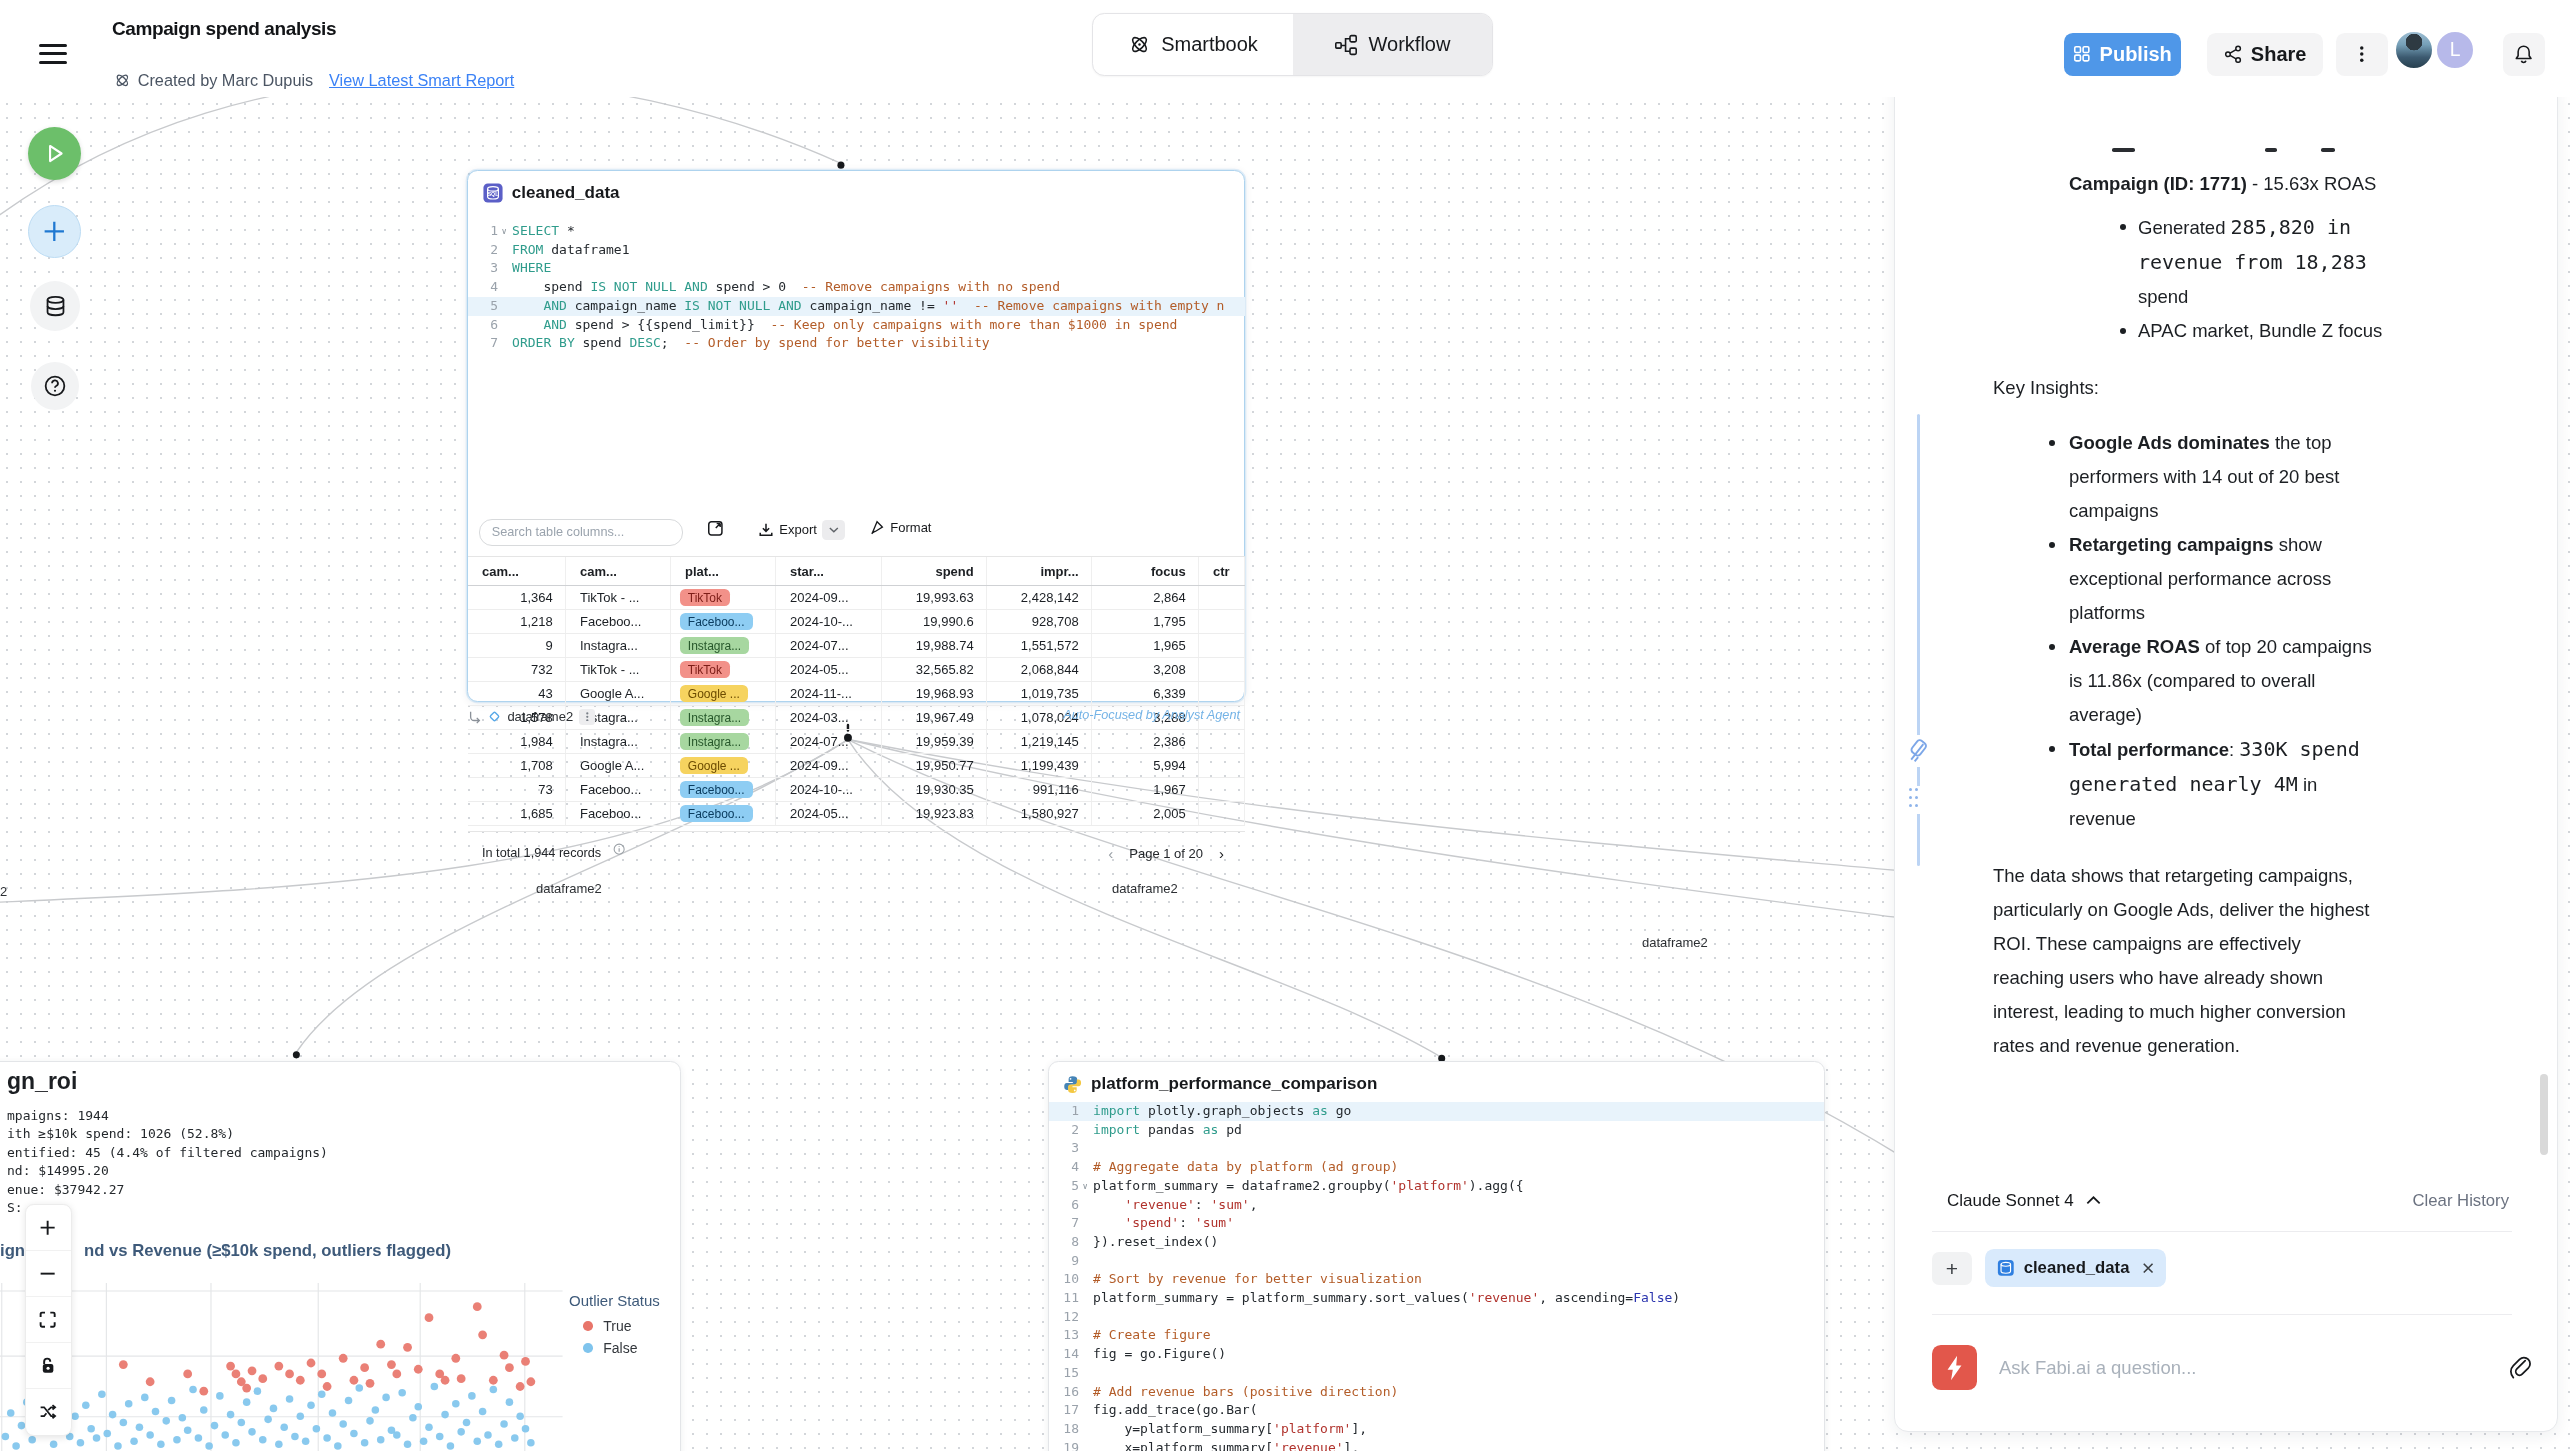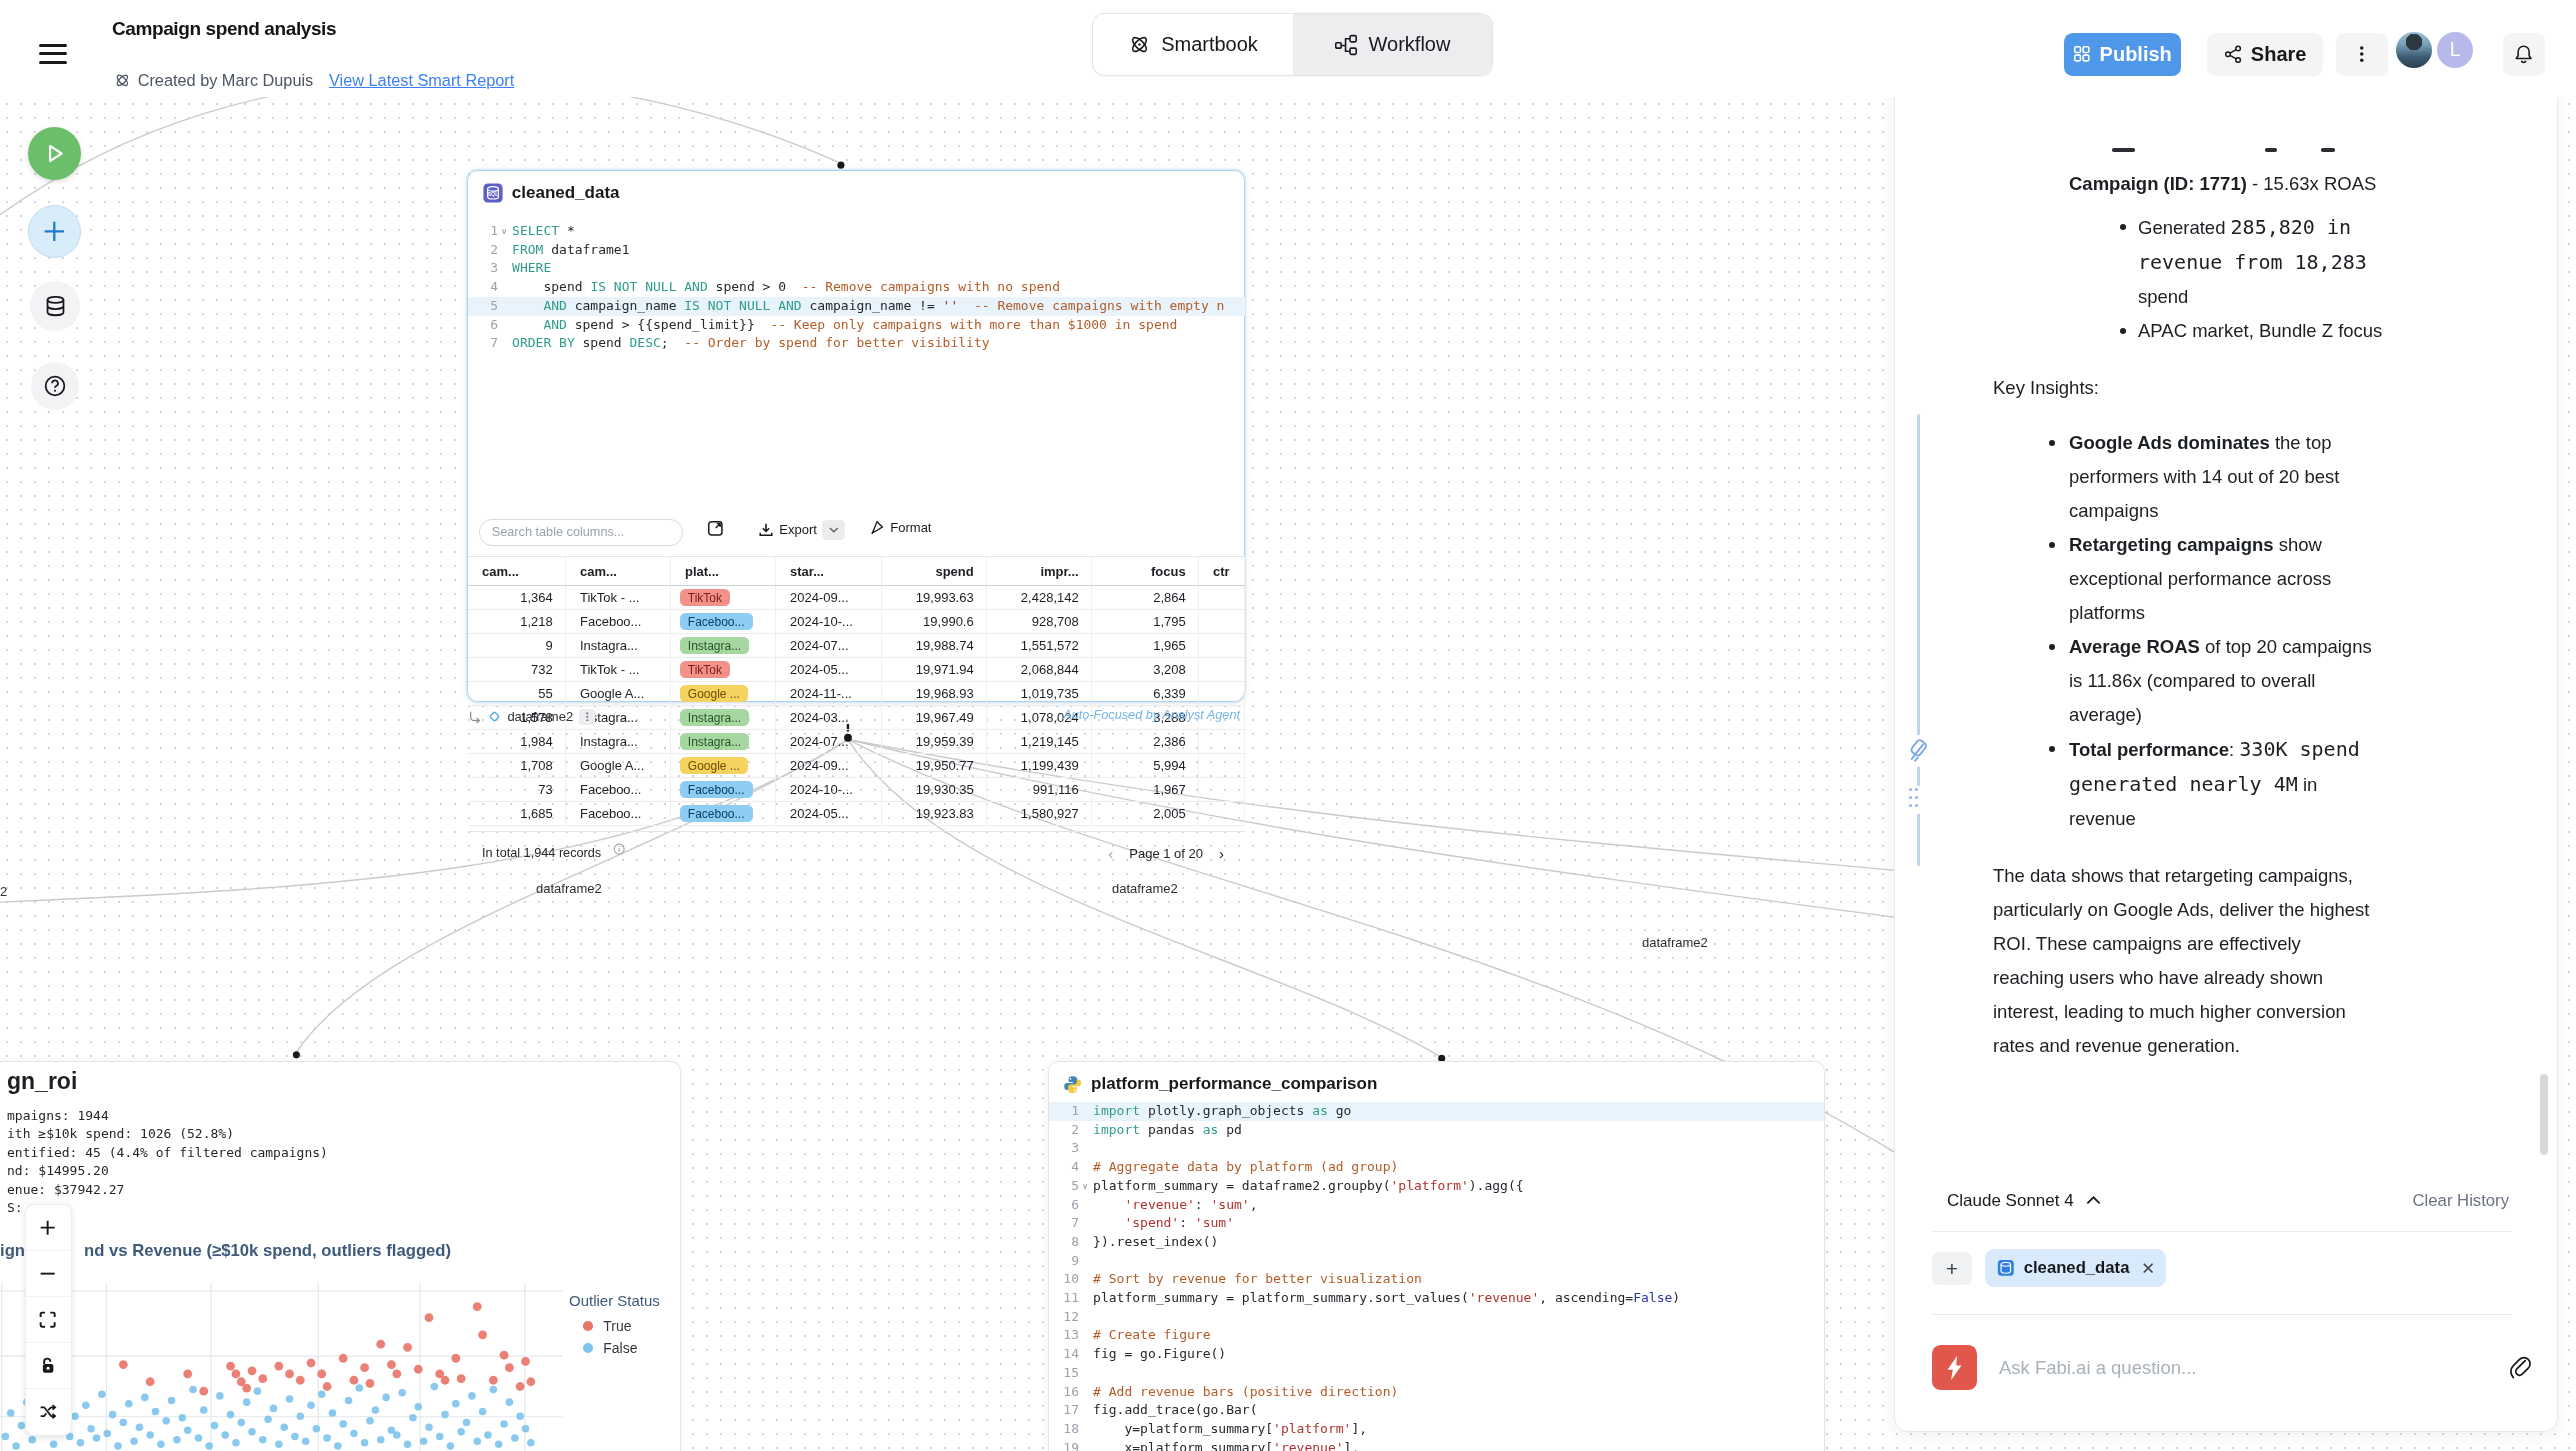--- a/index.html
+++ b/index.html
@@ -258,27 +258,27 @@
             <div class="num">1,965</div>
             <div></div>
           </div>
           <div class="trow">
             <div class="num">732</div>
             <div>TikTok - ...</div>
             <div style="padding-left: 8.8px;">
               <span class="badge" style="background: rgb(242, 145, 137); color: rgb(124, 29, 23);">TikTok</span>
             </div>
             <div>2024-05...</div>
-            <div class="num">19,971.94</div>
+            <div class="num">32,565.82</div>
             <div class="num">2,068,844</div>
             <div class="num">3,208</div>
             <div></div>
           </div>
           <div class="trow">
-            <div class="num">55</div>
+            <div class="num">43</div>
             <div>Google A...</div>
             <div style="padding-left: 8.8px;">
               <span class="badge" style="background: rgb(246, 211, 95); color: rgb(109, 76, 0);">Google ...</span>
             </div>
             <div>2024-11-...</div>
             <div class="num">19,968.93</div>
             <div class="num">1,019,735</div>
             <div class="num">6,339</div>
             <div></div>
           </div>

